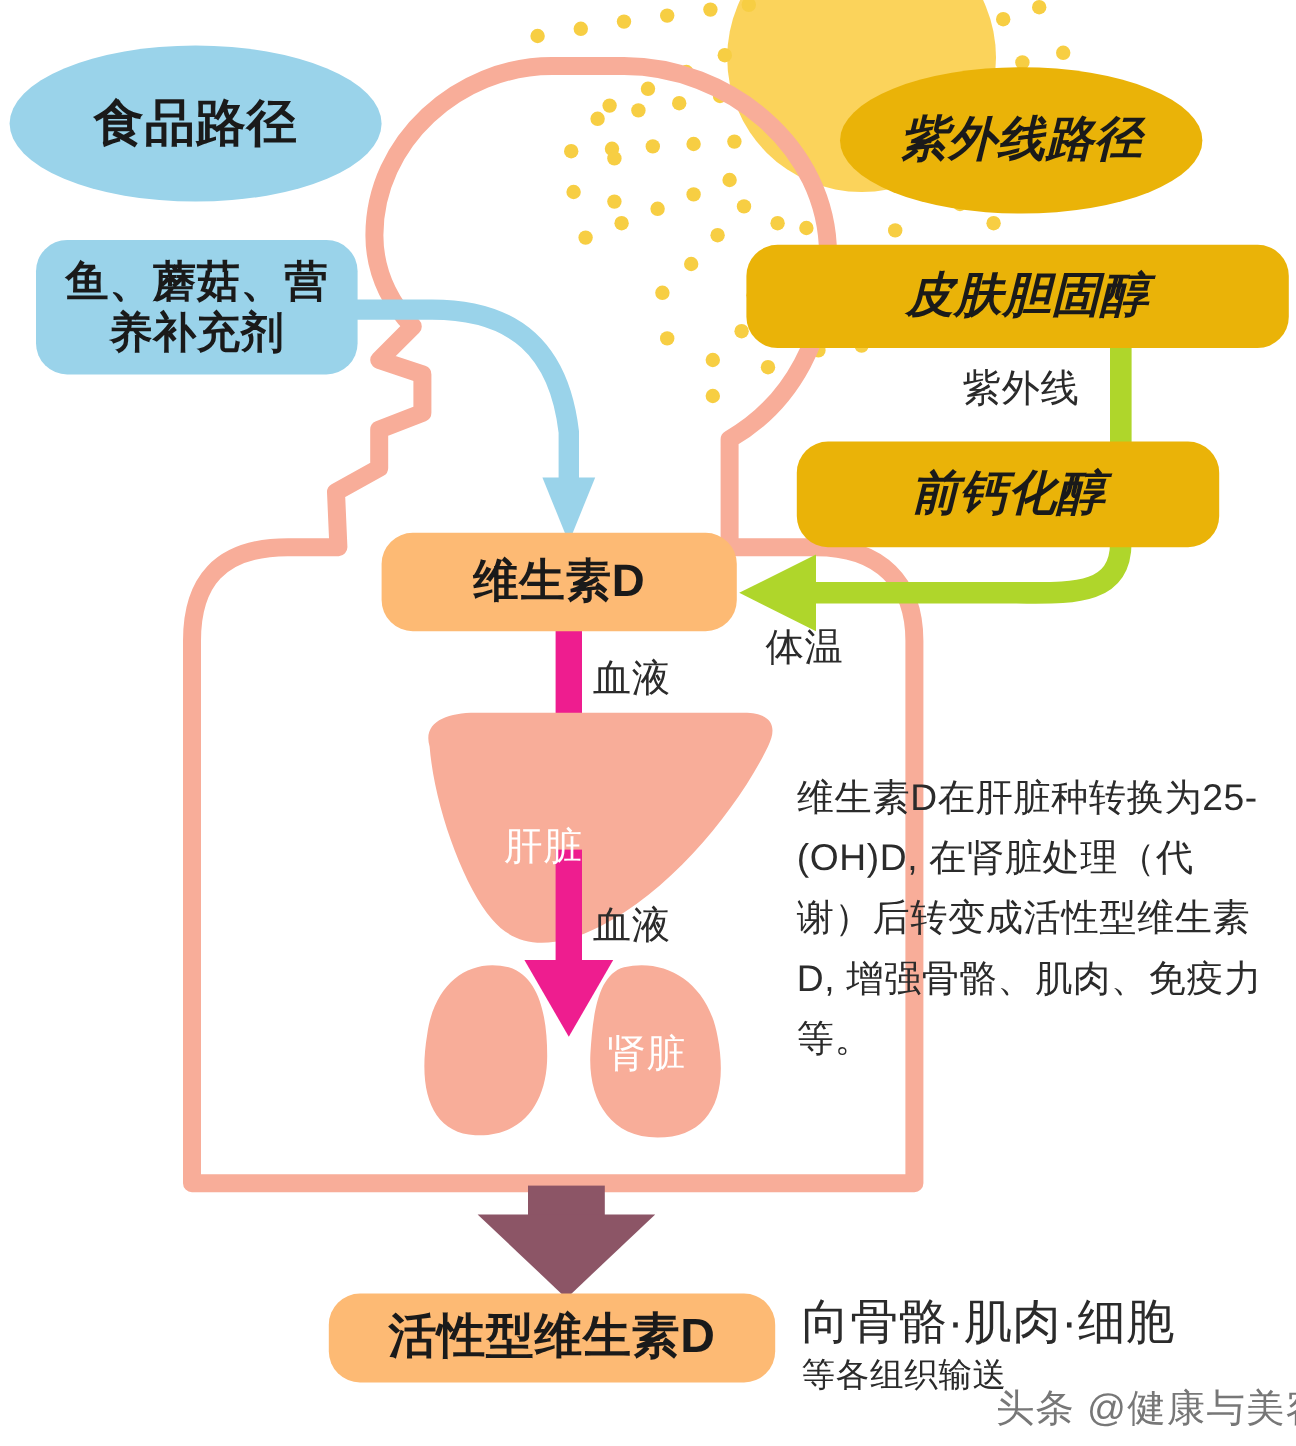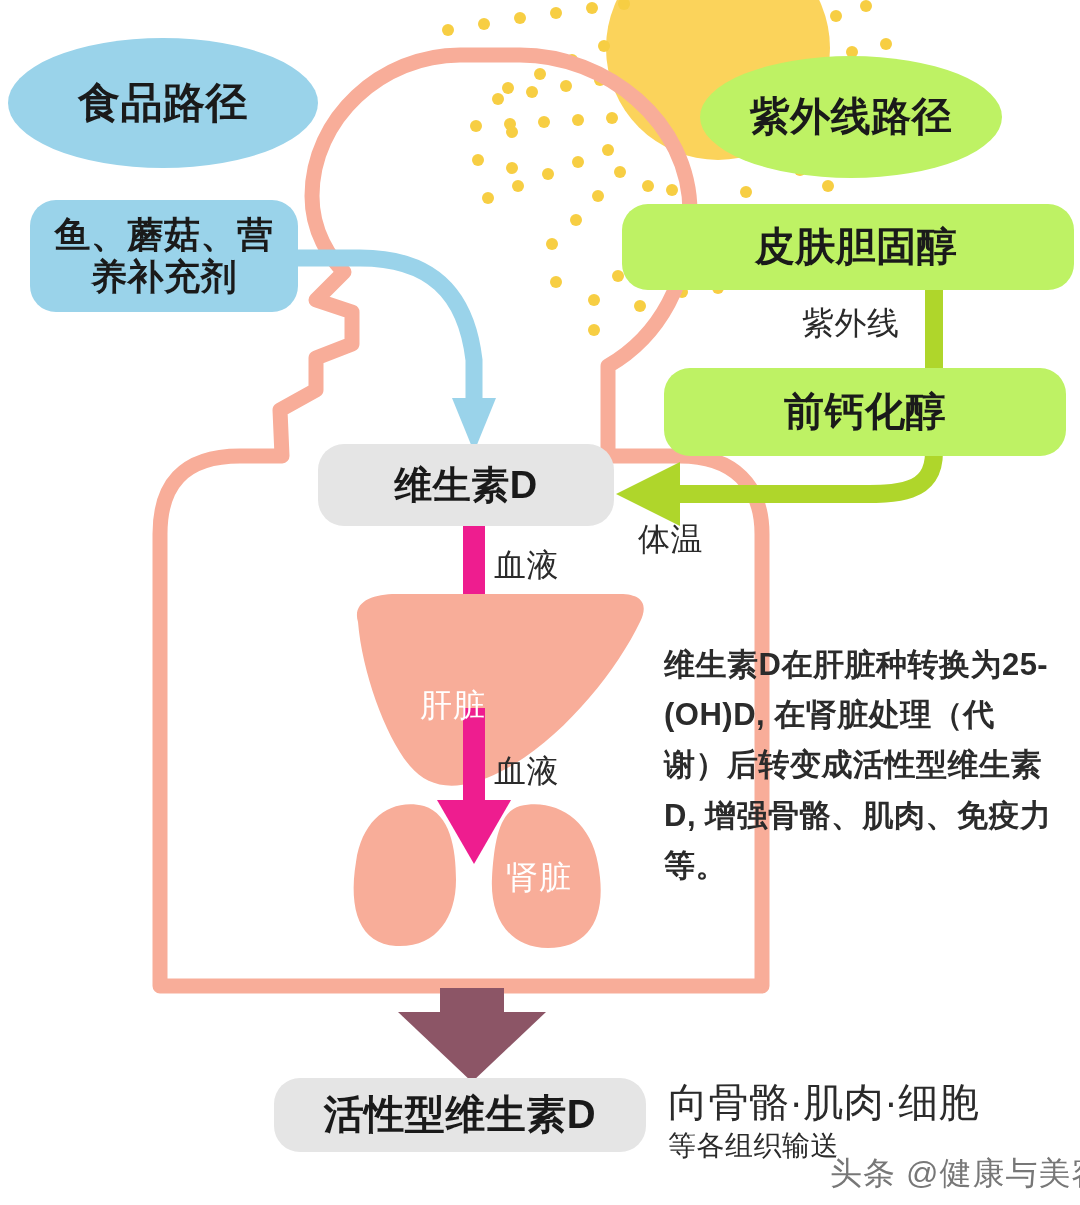--- a/index.html
+++ b/index.html
@@ -36,22 +36,22 @@
     line-height: 1.18;
     letter-spacing: 0.5px;
   }
   .ellipse-node {
     border-radius: 50%;
   }
   .rounded-node {
     border-radius: 26px;
   }
   .blue-fill { background: #9AD3EA; }
-  .green-fill { background: #bef264; }
-  .orange-fill { background: #e5e5e5; }
+  .green-fill { background: #eab308; font-style: italic; }
+  .orange-fill { background: #fdba74; }
 
   .plain-label {
     position: absolute;
     color: #2b2b2b;
     font-weight: normal;
     white-space: nowrap;
     letter-spacing: 0.5px;
   }
   .organ-label {
     position: absolute;
@@ -63,21 +63,21 @@
   .organ-title {
     position: absolute;
     color: #1a1a1a;
     font-weight: bold;
     white-space: nowrap;
     letter-spacing: 0.5px;
   }
   .paragraph {
     position: absolute;
     color: #2b2b2b;
-    font-weight: bold;
+    font-weight: normal;
     line-height: 1.62;
     letter-spacing: 0.5px;
   }
   .outflow-text {
     position: absolute;
     color: #2b2b2b;
     font-weight: normal;
     line-height: 1.3;
     letter-spacing: 0.5px;
   }
@@ -229,21 +229,21 @@
   </svg>
 
   <div class="node ellipse-node blue-fill" style="left:8px; top:38px; width:310px; height:130px; font-size:42px;">食品路径</div>
 
   <div class="node rounded-node blue-fill" style="left:30px; top:200px; width:268px; height:112px; font-size:36px; padding:0 16px;">鱼、蘑菇、营养补充剂</div>
 
   <div class="node ellipse-node green-fill" style="left:700px; top:56px; width:302px; height:122px; font-size:40px;">紫外线路径</div>
 
   <div class="node rounded-node green-fill" style="left:622px; top:204px; width:452px; height:86px; font-size:40px;padding-left:16px;">皮肤胆固醇</div>
 
-  <div class="node rounded-node green-fill" style="left:664px; top:368px; width:402px; height:88px; font-size:40px;">前钙化醇</div>
+  <div class="node rounded-node green-fill" style="left:664px; top:368px; width:352px; height:88px; font-size:40px;">前钙化醇</div>
 
   <div class="node rounded-node orange-fill" style="left:318px; top:444px; width:296px; height:82px; font-size:38px;">维生素D</div>
 
   <div class="node rounded-node orange-fill" style="left:274px; top:1078px; width:372px; height:74px; font-size:40px;">活性型维生素D</div>
 
   <div class="plain-label" style="left:802px; top:302px; font-size:32px;">紫外线</div>
 
   <div class="plain-label" style="left:638px; top:518px; font-size:32px;">体温</div>
 
   <div class="plain-label" style="left:494px; top:544px; font-size:32px;">血液</div>

